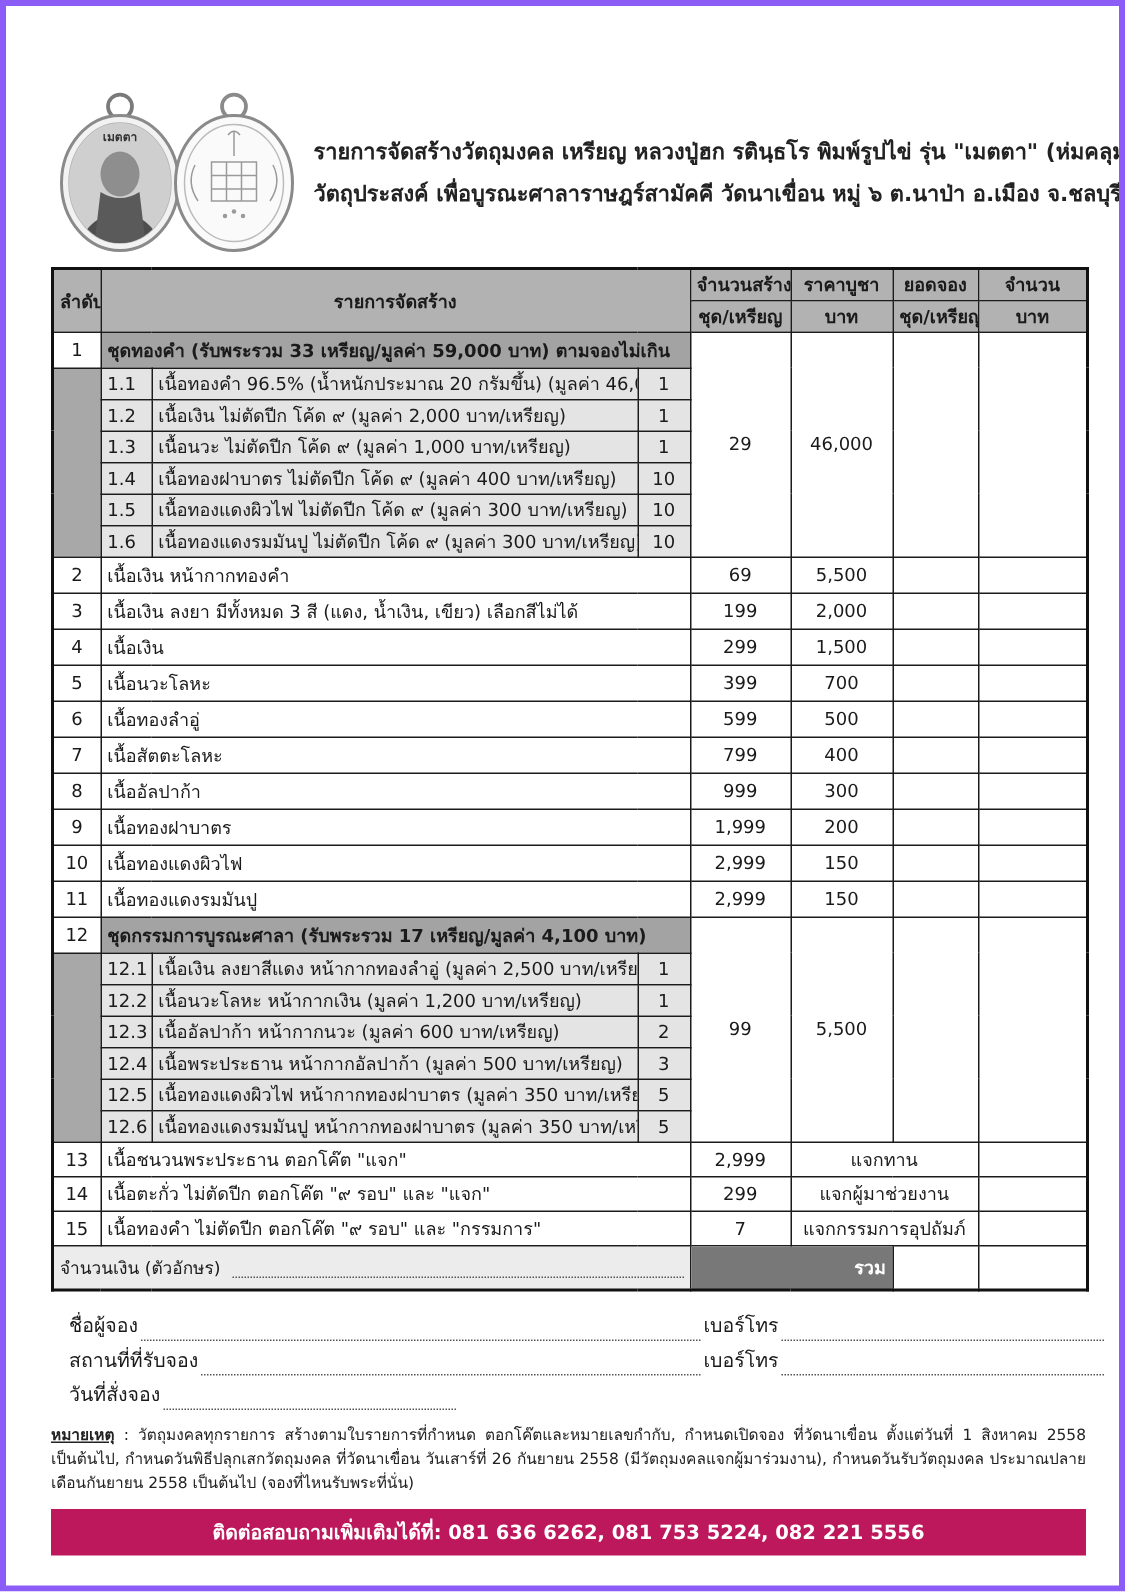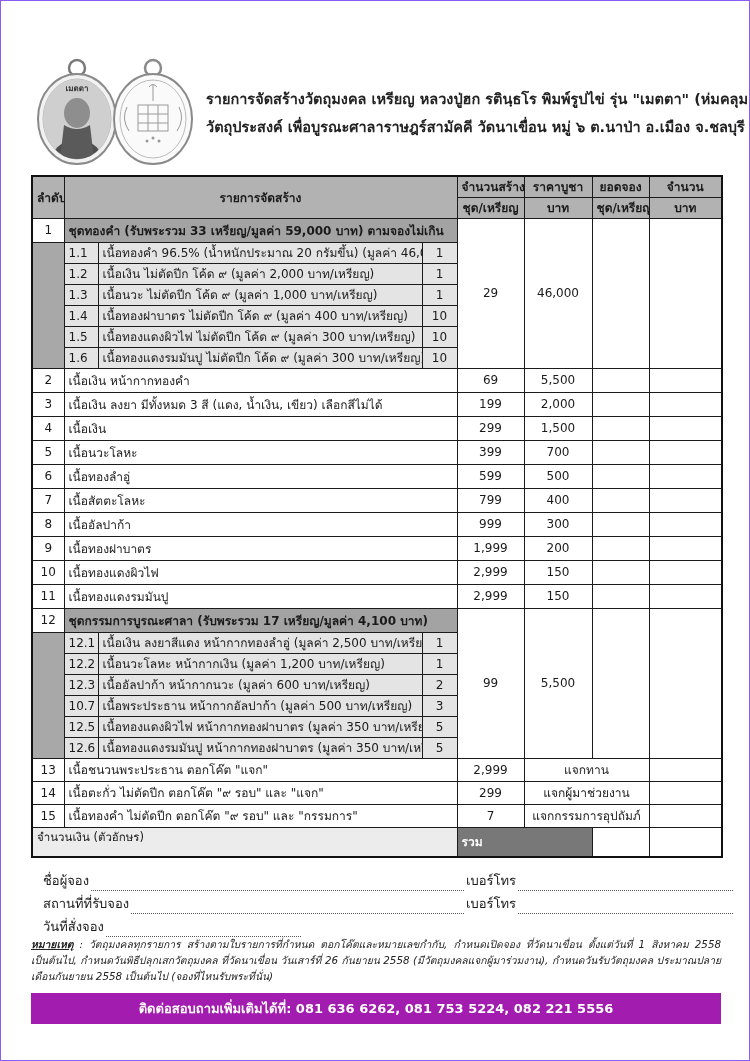--- a/index.html
+++ b/index.html
@@ -1,17 +1,17 @@
 <!DOCTYPE html>
 <html lang="th"><head>
 <meta charset="utf-8">
 <style>
   html,body{margin:0;padding:0;background:#fff;}
   body{width:750px;height:1061px;font-family:"DejaVu Sans","Liberation Sans",sans-serif;color:#1a1a1a;position:relative;}
-  .page{width:750px;height:1061px;box-sizing:border-box;border:1px solid #8b5cf6;padding:56px 30px 0 30px;overflow:hidden;}
+  .page{width:750px;height:1061px;box-sizing:border-box;border:4px solid #8b5cf6;padding:56px 30px 0 30px;overflow:hidden;}
 
   
   .hdr{display:flex;align-items:center;gap:10px;height:112px;margin-bottom:6px;}
   .amulets{flex:0 0 165px;}
   .titles{flex:1;font-weight:bold;font-size:14.5px;line-height:1.95;color:#222;}
   .titles div{white-space:nowrap;}
 
   
   table.main{border-collapse:collapse;width:690px;table-layout:fixed;}
   table.main td,table.main th{border:1px solid #1b1b1b;padding:0 4px;font-size:12px;overflow:hidden;white-space:nowrap;}
@@ -24,40 +24,40 @@
   tr.h-row{height:24px;}
   tr.h-give{height:23px;}
   tr.h-total{height:30px;}
   td.sec-title{background:#a3a3a3;font-weight:bold;font-size:12px;}
   td.sub-no{background:#e4e4e4;font-size:10.5px;}
   td.sub-desc{background:#e4e4e4;font-size:10.5px;}
   td.sub-qty{background:#e4e4e4;text-align:center;font-size:10.5px;}
   td.no-gray{background:#a8a8a8;}
   td.merge-val{text-align:center;font-size:12.5px;vertical-align:middle;}
   td.words-cell{background:#ececec;}
-  td.sum-cell{background:#787878;color:#fff;text-align:left;font-weight:bold;font-size:12.5px;}
-  .wordsflex{display:flex;align-items:flex-start;gap:8px;flex-direction:column;}
+  td.sum-cell{background:#787878;color:#fff;text-align:right;font-weight:bold;font-size:12.5px;}
+  .wordsflex{display:flex;align-items:center;gap:8px;}
   .wordsflex .lbl{font-size:11.5px;white-space:nowrap;}
   .dotfill{flex:1;border-bottom:1.5px dotted #555;height:13px;}
 
   
   .formsec{width:690px;margin-top:10px;font-size:13px;margin-left:12px;}
   .fline{display:flex;align-items:flex-end;height:23px;gap:2px;}
   .fline .flbl{white-space:nowrap;}
   .fline .dot{border-bottom:1.5px dotted #555;height:15px;}
   .dot.grow{flex:1;}
   .dot.half{flex:0 0 215px;}
   .dot.short{flex:0 0 195px;}
 
   
-  .note{width:690px;font-size:10.3px;line-height:1.55;color:#222;text-align:justify;font-style:italic;}
+  .note{width:690px;margin-top:10px;font-size:10.3px;line-height:1.55;color:#222;text-align:justify;}
   .note .nlbl{font-weight:bold;text-decoration:underline;}
 
   
-  .contact{width:690px;margin-top:8px;background:#a21caf;color:#fff;text-align:center;font-size:13px;font-weight:bold;padding:5px 0;}
+  .contact{width:690px;margin-top:8px;background:#be185d;color:#fff;text-align:center;font-size:13px;font-weight:bold;padding:5px 0;}
 </style>
 </head>
 <body>
 
 <div class="page">
 
   <div class="hdr">
     <div class="amulets">
       <svg width="165" height="112" viewBox="0 0 165 112">
 
@@ -267,21 +267,21 @@
           <td class="sub-no">12.2</td>
           <td class="sub-desc">เนื้อนวะโลหะ หน้ากากเงิน (มูลค่า 1,200 บาท/เหรียญ)</td>
           <td class="sub-qty">1</td>
         </tr>
         <tr class="h-sub">
           <td class="sub-no">12.3</td>
           <td class="sub-desc">เนื้ออัลปาก้า หน้ากากนวะ (มูลค่า 600 บาท/เหรียญ)</td>
           <td class="sub-qty">2</td>
         </tr>
         <tr class="h-sub">
-          <td class="sub-no">10.7</td>
+          <td class="sub-no">12.4</td>
           <td class="sub-desc">เนื้อพระประธาน หน้ากากอัลปาก้า (มูลค่า 500 บาท/เหรียญ)</td>
           <td class="sub-qty">3</td>
         </tr>
         <tr class="h-sub">
           <td class="sub-no">12.5</td>
           <td class="sub-desc">เนื้อทองแดงผิวไฟ หน้ากากทองฝาบาตร (มูลค่า 350 บาท/เหรียญ)</td>
           <td class="sub-qty">5</td>
         </tr>
         <tr class="h-sub">
           <td class="sub-no">12.6</td>

